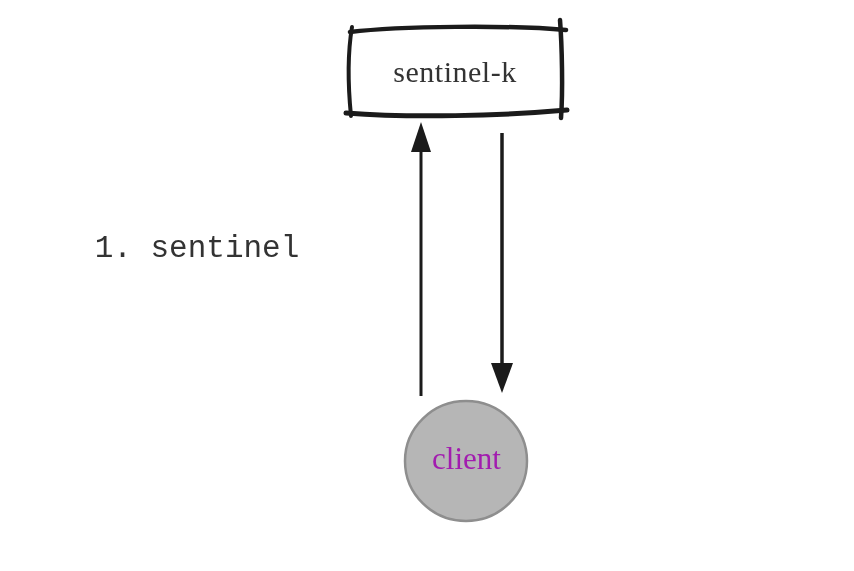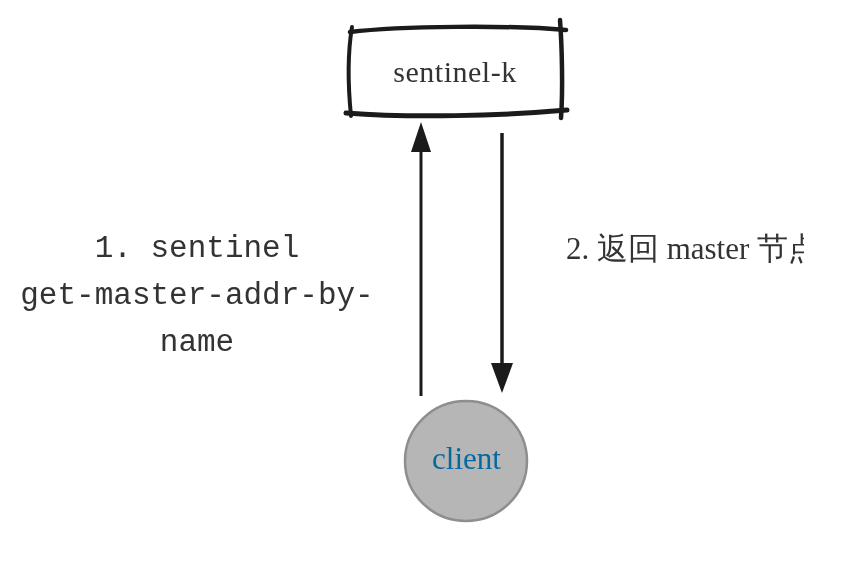--- a/index.html
+++ b/index.html
@@ -62,21 +62,21 @@
   }
   .client-label {
     left: 406px;
     top: 385px;
     width: 121px;
     height: 115px;
     display: flex;
     align-items: center;
     justify-content: center;
     font-size: 31px;
-    color: #0369a1;
+    color: #a21caf;
   }
   .caption {
     left: 166px;
     top: 516px;
     width: 600px;
     text-align: center;
     font-size: 34px;
     line-height: 46px;
     color: #2f2f2f;
   }
@@ -105,21 +105,19 @@
       <polygon points="502,377 491,347 513,347" fill="#1b1b1b"></polygon>
     </g>
 
     <ellipse cx="466" cy="445" rx="61" ry="60" fill="#b6b6b6" stroke="#8e8e8e" stroke-width="2.5"></ellipse>
   </svg>
 
   <div class="label sentinel-label">sentinel-k</div>
 
   <div class="label request-label">
     <div>1. sentinel</div>
-    <div>get-master-addr-by-name</div>
   </div>
 
-  <div class="label response-label">2. 返回 master 节点</div>
 
   <div class="label client-label">client</div>
 
 
 </div>
 
 </body></html>

